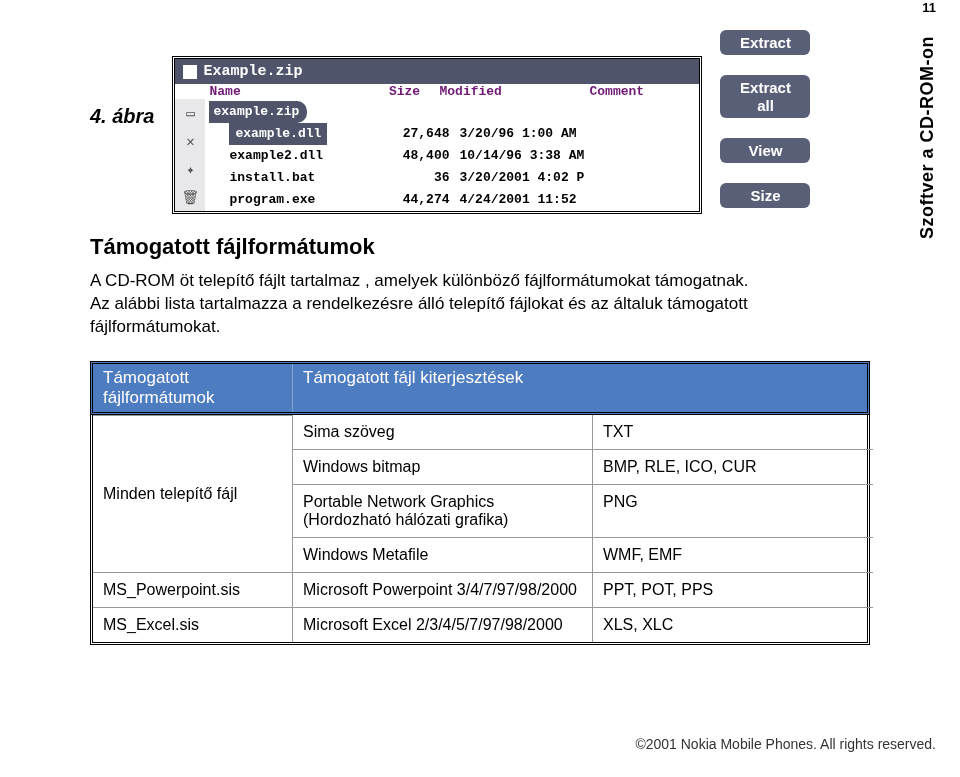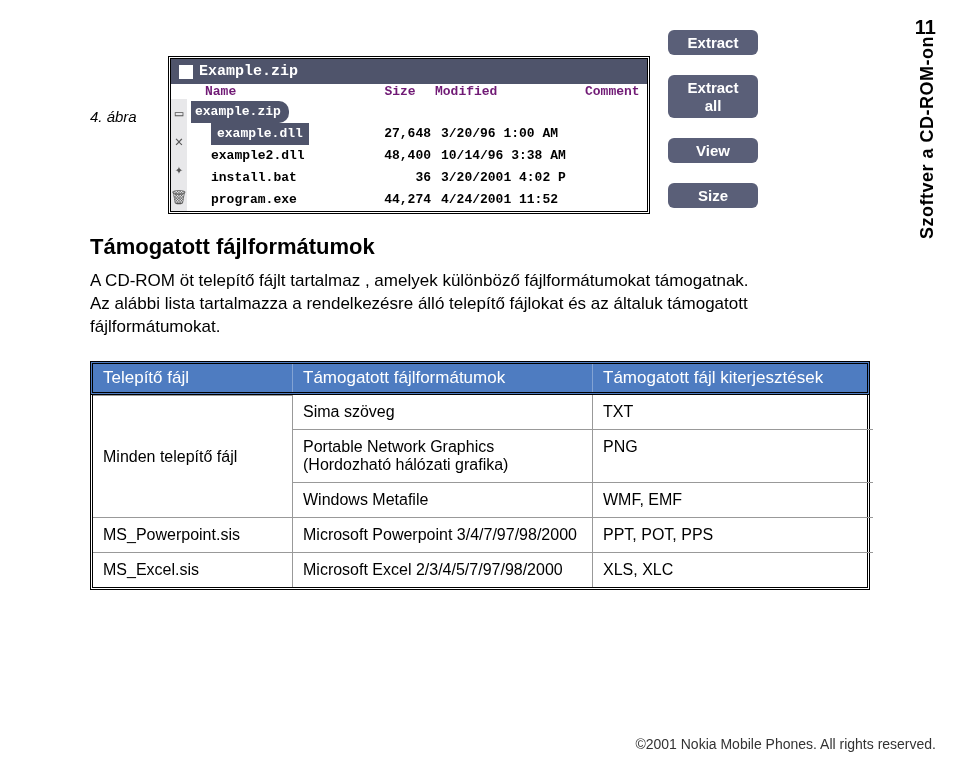--- a/index.html
+++ b/index.html
@@ -6,23 +6,23 @@
   body {
     width: 960px;
     height: 777px;
     background: #fff;
     font-family: Arial, Helvetica, sans-serif;
     position: relative;
     overflow: hidden;
   }
   .page-num {
     position: absolute;
-    top: 16px;
+    top: 0;
     right: 24px;
-    font-size: 20px;
+    font-size: 13px;
     font-weight: bold;
   }
   .side-label {
     position: absolute;
     top: 36px;
     right: 22px;
     writing-mode: vertical-rl;
     transform: rotate(180deg);
     font-size: 18px;
     font-weight: bold;
@@ -30,31 +30,32 @@
   }
   .main {
     padding: 30px 90px 10px 90px;
   }
   .top-row {
     display: flex;
     align-items: flex-end;
     gap: 18px;
   }
   .fig-label {
-    font-size: 15px;
+    font-size: 20px;
     font-style: italic;
     align-self: center;
     padding-bottom: 12px;
     min-width: 60px;
+    font-weight: bold;
   }
 
   
   .archive {
     border: 3px double #000;
-    width: 482px;
+    width: 530px;
     background: #fff;
     font-family: 'Courier New', monospace;
     font-size: 13px;
   }
   .archive-title {
     background: #4f546b;
     color: #fff;
     padding: 4px 8px;
     display: flex;
     align-items: center;
@@ -270,34 +271,37 @@
       <div class="rb">View</div>
       <div class="rb">Size</div>
     </div>
   </div>
 
   <h2 class="section-title">Támogatott fájlformátumok</h2>
   <p class="section-text">A CD-ROM öt telepítő fájlt tartalmaz , amelyek különböző fájlformátumokat támogatnak. Az alábbi lista tartalmazza a rendelkezésre álló telepítő fájlokat és az általuk támogatott fájlformátumokat.</p>
 
   <div class="tbl-wrap">
     <div class="tbl-header">
-      <div>Telepítő fájl</div>
       <div>Támogatott fájlformátumok</div>
       <div>Támogatott fájl kiterjesztések</div>
     </div>
     <div class="tbl-body">
 
       <div class="group1-container">
         <div class="cell spanlabel nohead">Minden telepítő fájl</div>
         <div class="sub-rows">
           <div class="tbl-row">
             <div class="cell nohead">Sima szöveg</div>
             <div class="cell nohead">TXT</div>
           </div>
           <div class="tbl-row">
+            <div class="cell">Windows bitmap</div>
+            <div class="cell">BMP, RLE, ICO, CUR</div>
+          </div>
+          <div class="tbl-row">
             <div class="cell">Portable Network Graphics (Hordozható hálózati grafika)</div>
             <div class="cell">PNG</div>
           </div>
           <div class="tbl-row">
             <div class="cell">Windows Metafile</div>
             <div class="cell">WMF, EMF</div>
           </div>
         </div>
       </div>
 

